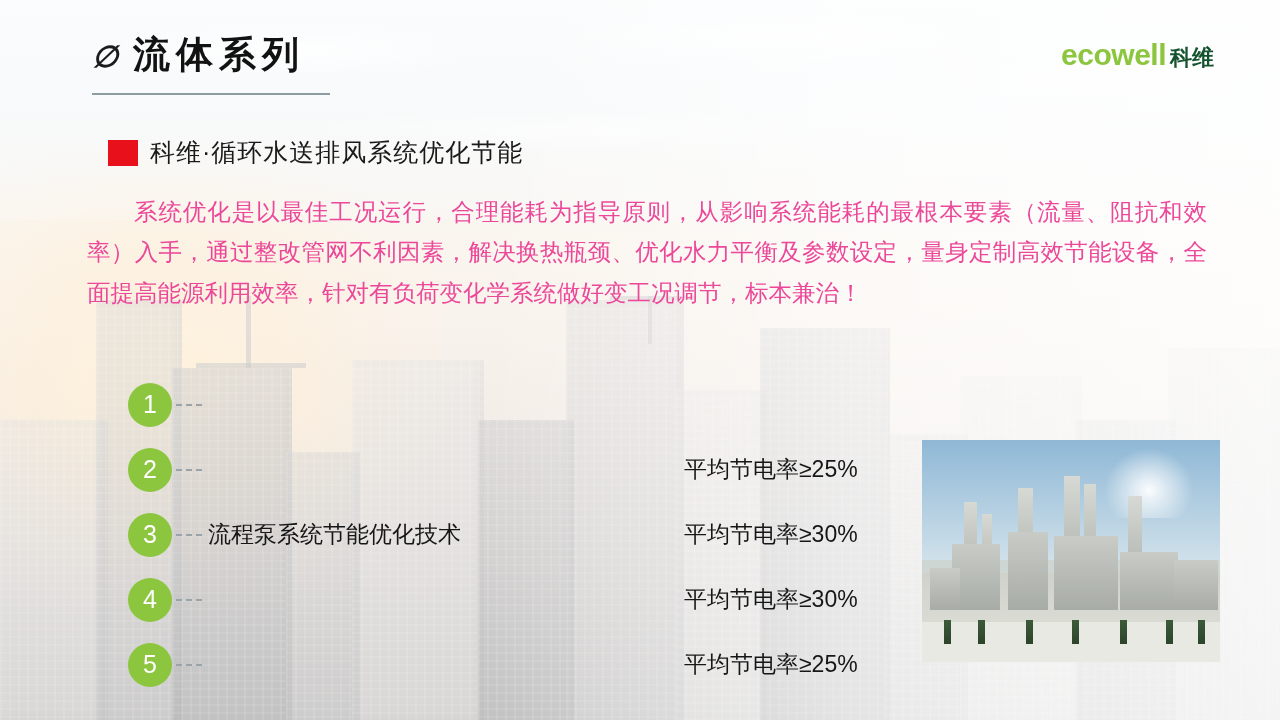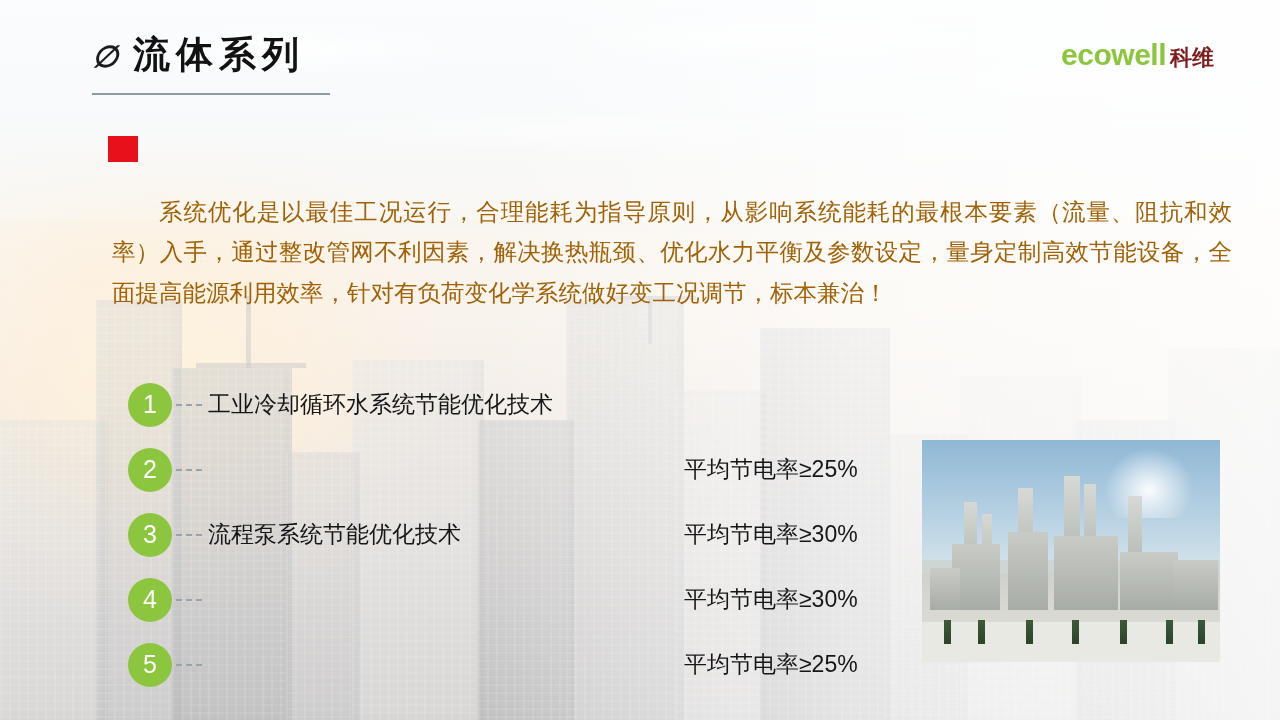--- a/index.html
+++ b/index.html
@@ -103,33 +103,33 @@
     position: absolute; left: 92px; top: 93px;
     width: 238px; height: 2px; background: #7a8b93; opacity: .85;
   }
   .logo {
     position: absolute; right: 66px; top: 38px;
     display: flex; align-items: baseline; gap: 4px;
   }
   .logo-main {
     font-size: 30px; font-weight: 700; color: #8cc63e; letter-spacing: -0.5px;
   }
-  .logo-cn { font-size: 22px; font-weight: 700; color: #7f1d1d; }
+  .logo-cn { font-size: 22px; font-weight: 700; color: #14532d; }
 
   
   .sub-row {
     position: absolute; left: 108px; top: 136px;
     display: flex; align-items: center; gap: 12px;
   }
   .red-square { width: 30px; height: 26px; background: #e8111b; }
   .sub-title { font-size: 25px; color: #1a1a1a; letter-spacing: 1px; }
 
   .para {
-    position: absolute; left: 112px; top: 192px; width: 1120px;
-    font-size: 23.5px; color: #a16207; line-height: 1.72;
+    position: absolute; left: 87px; top: 192px; width: 1120px;
+    font-size: 23.5px; color: #ec4899; line-height: 1.72;
     text-indent: 47px; text-align: justify;
   }
 
   
   .list { position: absolute; left: 128px; top: 372px; width: 800px; }
   .row { position: relative; height: 65px; display: flex; align-items: center; }
   .circle {
     width: 44px; height: 44px; border-radius: 50%;
     background: #8cc63e; color: #ffffff;
     font-size: 25px; display: flex; align-items: center; justify-content: center;
@@ -229,29 +229,29 @@
     <div class="hdr-title">流体系列</div>
     <div class="hdr-rule"></div>
     <div class="logo">
       <span class="logo-main">ecowell</span>
       <span class="logo-cn">科维</span>
     </div>
   </div>
 
   <div class="sub-row">
     <span class="red-square"></span>
+    <span class="sub-title">科维·循环水送排风系统优化节能</span>
   </div>
 
   <div class="para">系统优化是以最佳工况运行，合理能耗为指导原则，从影响系统能耗的最根本要素（流量、阻抗和效率）入手，通过整改管网不利因素，解决换热瓶颈、优化水力平衡及参数设定，量身定制高效节能设备，全面提高能源利用效率，针对有负荷变化学系统做好变工况调节，标本兼治！</div>
 
   <div class="list">
     <div class="row">
       <span class="circle">1</span>
       <span class="dashes"></span>
-      <span class="row-text">工业冷却循环水系统节能优化技术</span>
     </div>
     <div class="row">
       <span class="circle">2</span>
       <span class="dashes"></span>
       <span class="row-rate">平均节电率≥25%</span>
     </div>
     <div class="row">
       <span class="circle">3</span>
       <span class="dashes"></span>
       <span class="row-text">流程泵系统节能优化技术</span>

